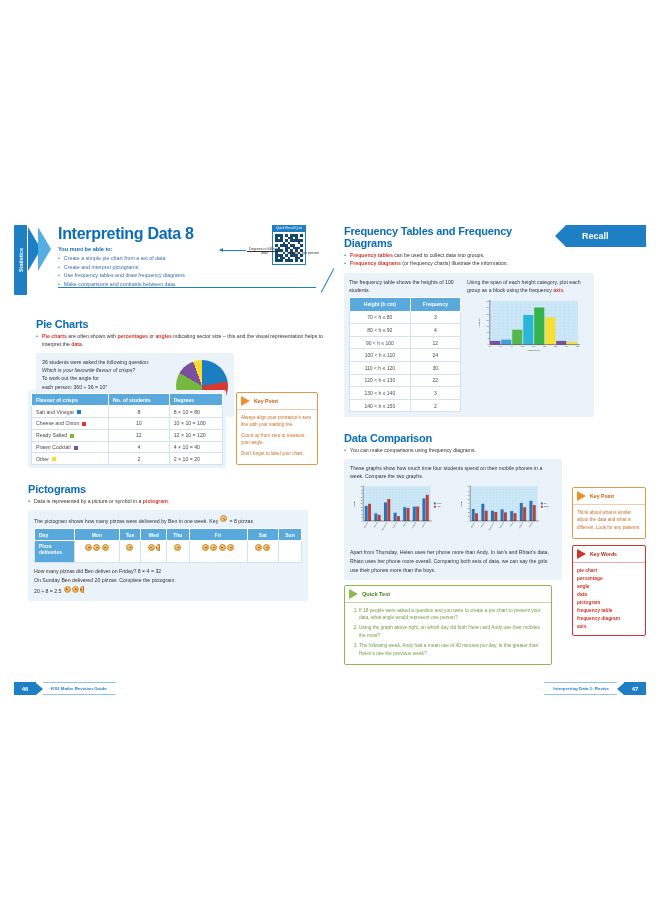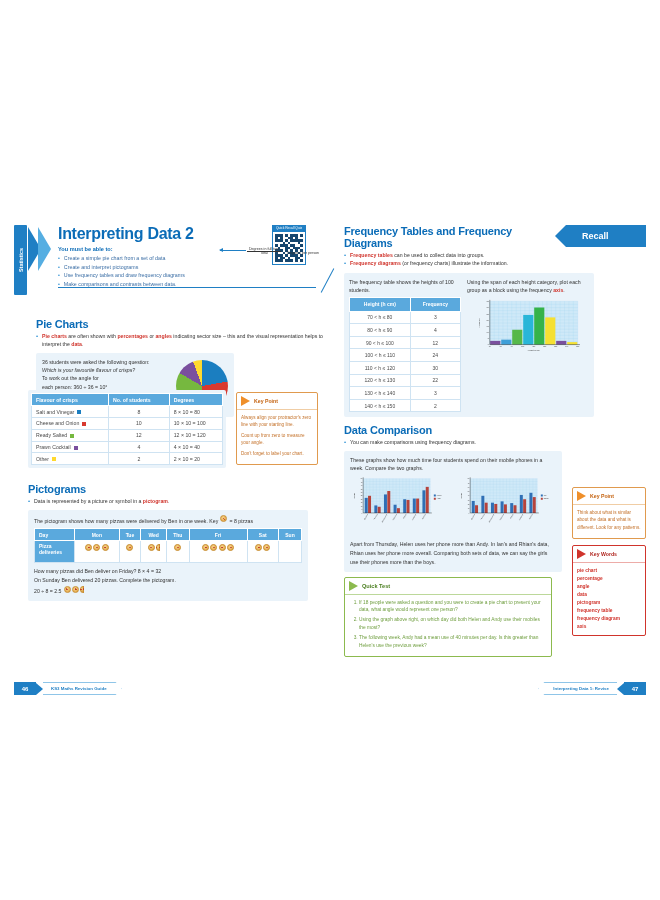--- a/index.html
+++ b/index.html
@@ -155,21 +155,21 @@
 
   <div id="leftpage">
 
     <div class="sidetab">
       <span>Statistics</span>
     </div>
     <div class="chev chev1"></div>
     <div class="chev chev2"></div>
 
     <div id="titleblock">
-      <div class="ttl">Interpreting Data 2</div>
+      <div class="ttl">Interpreting Data 8</div>
       <div class="sub">You must be able to:</div>
       <ul id="objList">
           <li>
             <span class="dot">•</span>
             <span>Create a simple pie chart from a set of data</span>
           </li>
           <li>
             <span class="dot">•</span>
             <span>Create and interpret pictograms</span>
           </li>
@@ -567,21 +567,21 @@
             <text x="128.75" y="70" text-anchor="middle" font-size="2.4" fill="#333">140</text>
             <text x="144" y="70" text-anchor="middle" font-size="2.4" fill="#333">150</text>
             <line x1="22" y1="4" x2="22" y2="66" stroke="#111" stroke-width="0.6"></line>
             <line x1="22" y1="66" x2="147" y2="66" stroke="#111" stroke-width="0.6"></line>
             <text x="8" y="36" text-anchor="middle" font-size="2.8" fill="#333" transform="rotate(-90 8 36)">Frequency</text>
             <text x="83" y="75" text-anchor="middle" font-size="2.8" fill="#333">Height (h cm)</text>
           </svg>
       </div>
     </div>
 
-    <div style="margin-top:7px; width:218px">
+    <div style="margin-top:15px; width:218px">
       <div class="h2">Data Comparison</div>
       <div class="bul" style="margin-top:3px">
         <span class="dot">•</span>
         <span>You can make comparisons using frequency diagrams.</span>
       </div>
     </div>
 
     <div id="dcbox" style="width:218px">
       <div class="intro">These graphs show how much time four students spend on their mobile phones in a week. Compare the two graphs.</div>
       <div id="dcCharts">

